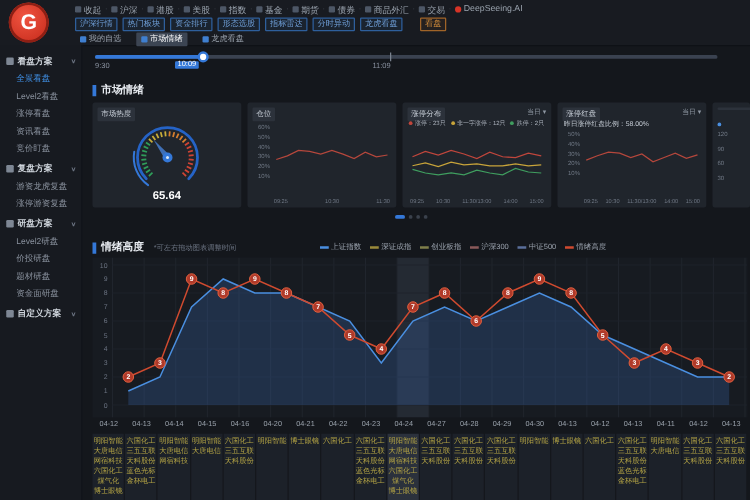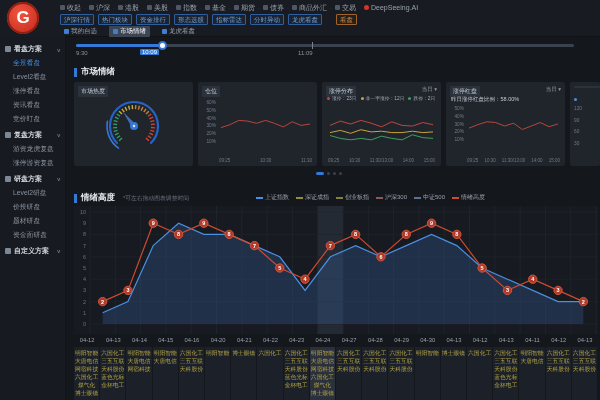--- a/index.html
+++ b/index.html
@@ -239,20 +239,21 @@
             <line x1="59.935309867559674" y1="30.51835237328981" x2="63.920088659926655" y2="30.16972940229918" stroke="#cf4434" stroke-width="1.4"></line>
             <line x1="59.935309867559674" y1="33.48164762671019" x2="63.920088659926655" y2="33.830270597700824" stroke="#cf4434" stroke-width="1.4"></line>
             <line x1="59.420739046914164" y1="36.39992376674285" x2="63.284442352070435" y2="37.43519994715294" stroke="#cf4434" stroke-width="1.4"></line>
             <line x1="58.407232379623046" y1="39.18451044959189" x2="62.03246352776965" y2="40.87498349655469" stroke="#cf4434" stroke-width="1.4"></line>
             <line x1="56.92558475291286" y1="41.750799417967784" x2="60.20219293006883" y2="44.04510516337197" stroke="#cf4434" stroke-width="1.4"></line>
             <line x1="55.020815280171306" y1="44.020815280171306" x2="57.8492424049175" y2="46.8492424049175" stroke="#cf4434" stroke-width="1.4"></line>
             <path d="M 31.91809344413815 17.815806435079004 L 41.029973115983196 33.539153688314144 L 44.970026884016804 30.460846311685856 Z" fill="#3f6fb5"></path>
             <circle cx="43" cy="32" r="4" fill="#3478d8"></circle>
             <circle cx="43" cy="32" r="1.2" fill="#dce8f5"></circle>
           </svg>
+        <div class="gauge-val">65.64</div>
       </div>
 
       <div class="panel">
         <div class="badge">仓位</div>
         <div class="ylabels" id="p2y" style="left:4px;top:18px;height:44px;width:14px;">
             <div>60%</div>
             <div>50%</div>
             <div>40%</div>
             <div>30%</div>
             <div>20%</div>

